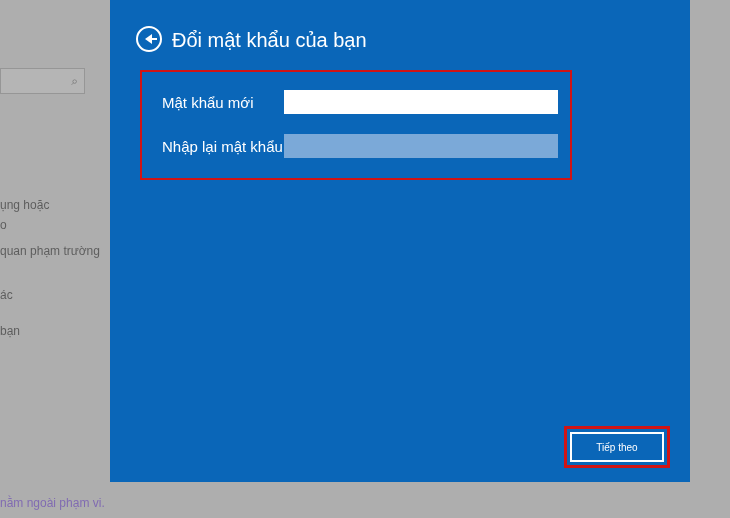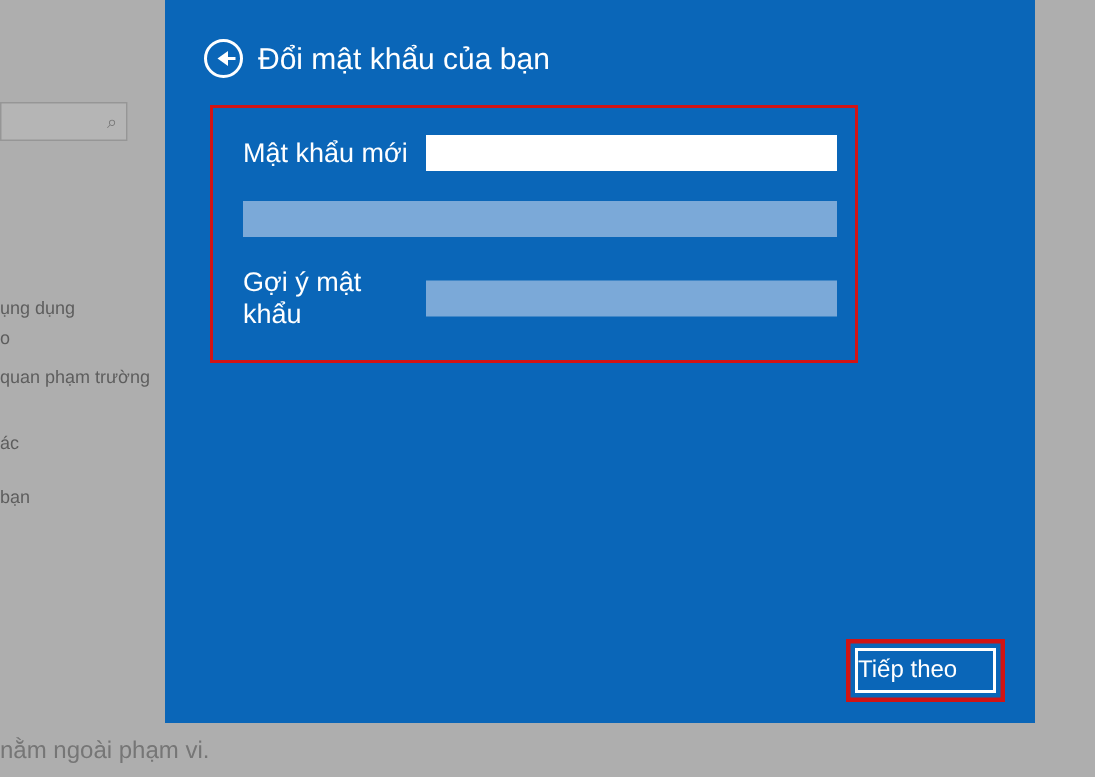--- a/index.html
+++ b/index.html
@@ -81,21 +81,21 @@
     border: 2px solid #d11414;
   }
   .form-row {
     display: flex;
     align-items: center;
     margin: 10px 0 20px 0;
   }
   .form-row:last-child { margin-bottom: 6px; }
   .form-label {
     width: 122px;
-    font-size: 18px;
+    font-size: 15px;
   }
   .form-input {
     flex: 1;
     height: 24px;
     background: #ffffff;
     border: none;
     font-size: 13px;
     padding: 0 6px;
     color: #222;
   }
@@ -109,48 +109,49 @@
     bottom: 20px;
     display: flex;
     gap: 12px;
   }
   .btn {
     min-width: 94px;
     height: 30px;
     border: 2px solid #ffffff;
     background: transparent;
     color: #ffffff;
-    font-size: 16px;
+    font-size: 10px;
     display: flex;
     align-items: center;
+    justify-content: center;
     cursor: pointer;
   }
   .highlight-btn {
     outline: 3px solid #d11414;
     outline-offset: 3px;
   }
 
   .footer-bg-line {
     position: absolute;
     left: 0; bottom: 8px;
-    color: #737373;
-    font-size: 16px;
+    color: #8b5cf6;
+    font-size: 12px;
     white-space: nowrap;
     margin-top: 28px;
   }
 </style>
 </head>
 <body>
 
 <div class="bg">
 
   <div class="bg-search">
     <span>⌕</span>
   </div>
-  <div class="bg-item" style="top:198px">ụng dụng</div>
+  <div class="bg-item" style="top:198px">ụng hoặc</div>
   <div class="bg-item" style="top:218px">o</div>
   <div class="bg-item" style="top:244px">quan phạm trường</div>
   <div class="bg-item" style="top:288px">ác</div>
   <div class="bg-item" style="top:324px">bạn</div>
   <div class="footer-bg-line">nằm ngoài phạm vi.</div>
 
   <div class="bg-overlay"></div>
 
   <div class="panel">
     <div class="panel-header">
@@ -159,25 +160,22 @@
       </div>
       <div class="panel-title">Đổi mật khẩu của bạn</div>
     </div>
 
     <div class="form-area highlight-form">
       <div class="form-row">
         <div class="form-label">Mật khẩu mới</div>
         <input class="form-input" type="password" style="">
       </div>
       <div class="form-row">
+        <div class="form-label">Nhập lại mật khẩu</div>
         <input class="form-input dim" type="password" style="">
-      </div>
-      <div class="form-row">
-        <div class="form-label">Gợi ý mật khẩu</div>
-        <input class="form-input dim" type="text" style="">
       </div>
     </div>
 
     <div class="footer">
       <div class="btn highlight-btn">
         <span>Tiếp theo</span>
       </div>
     </div>
   </div>
 </div>

